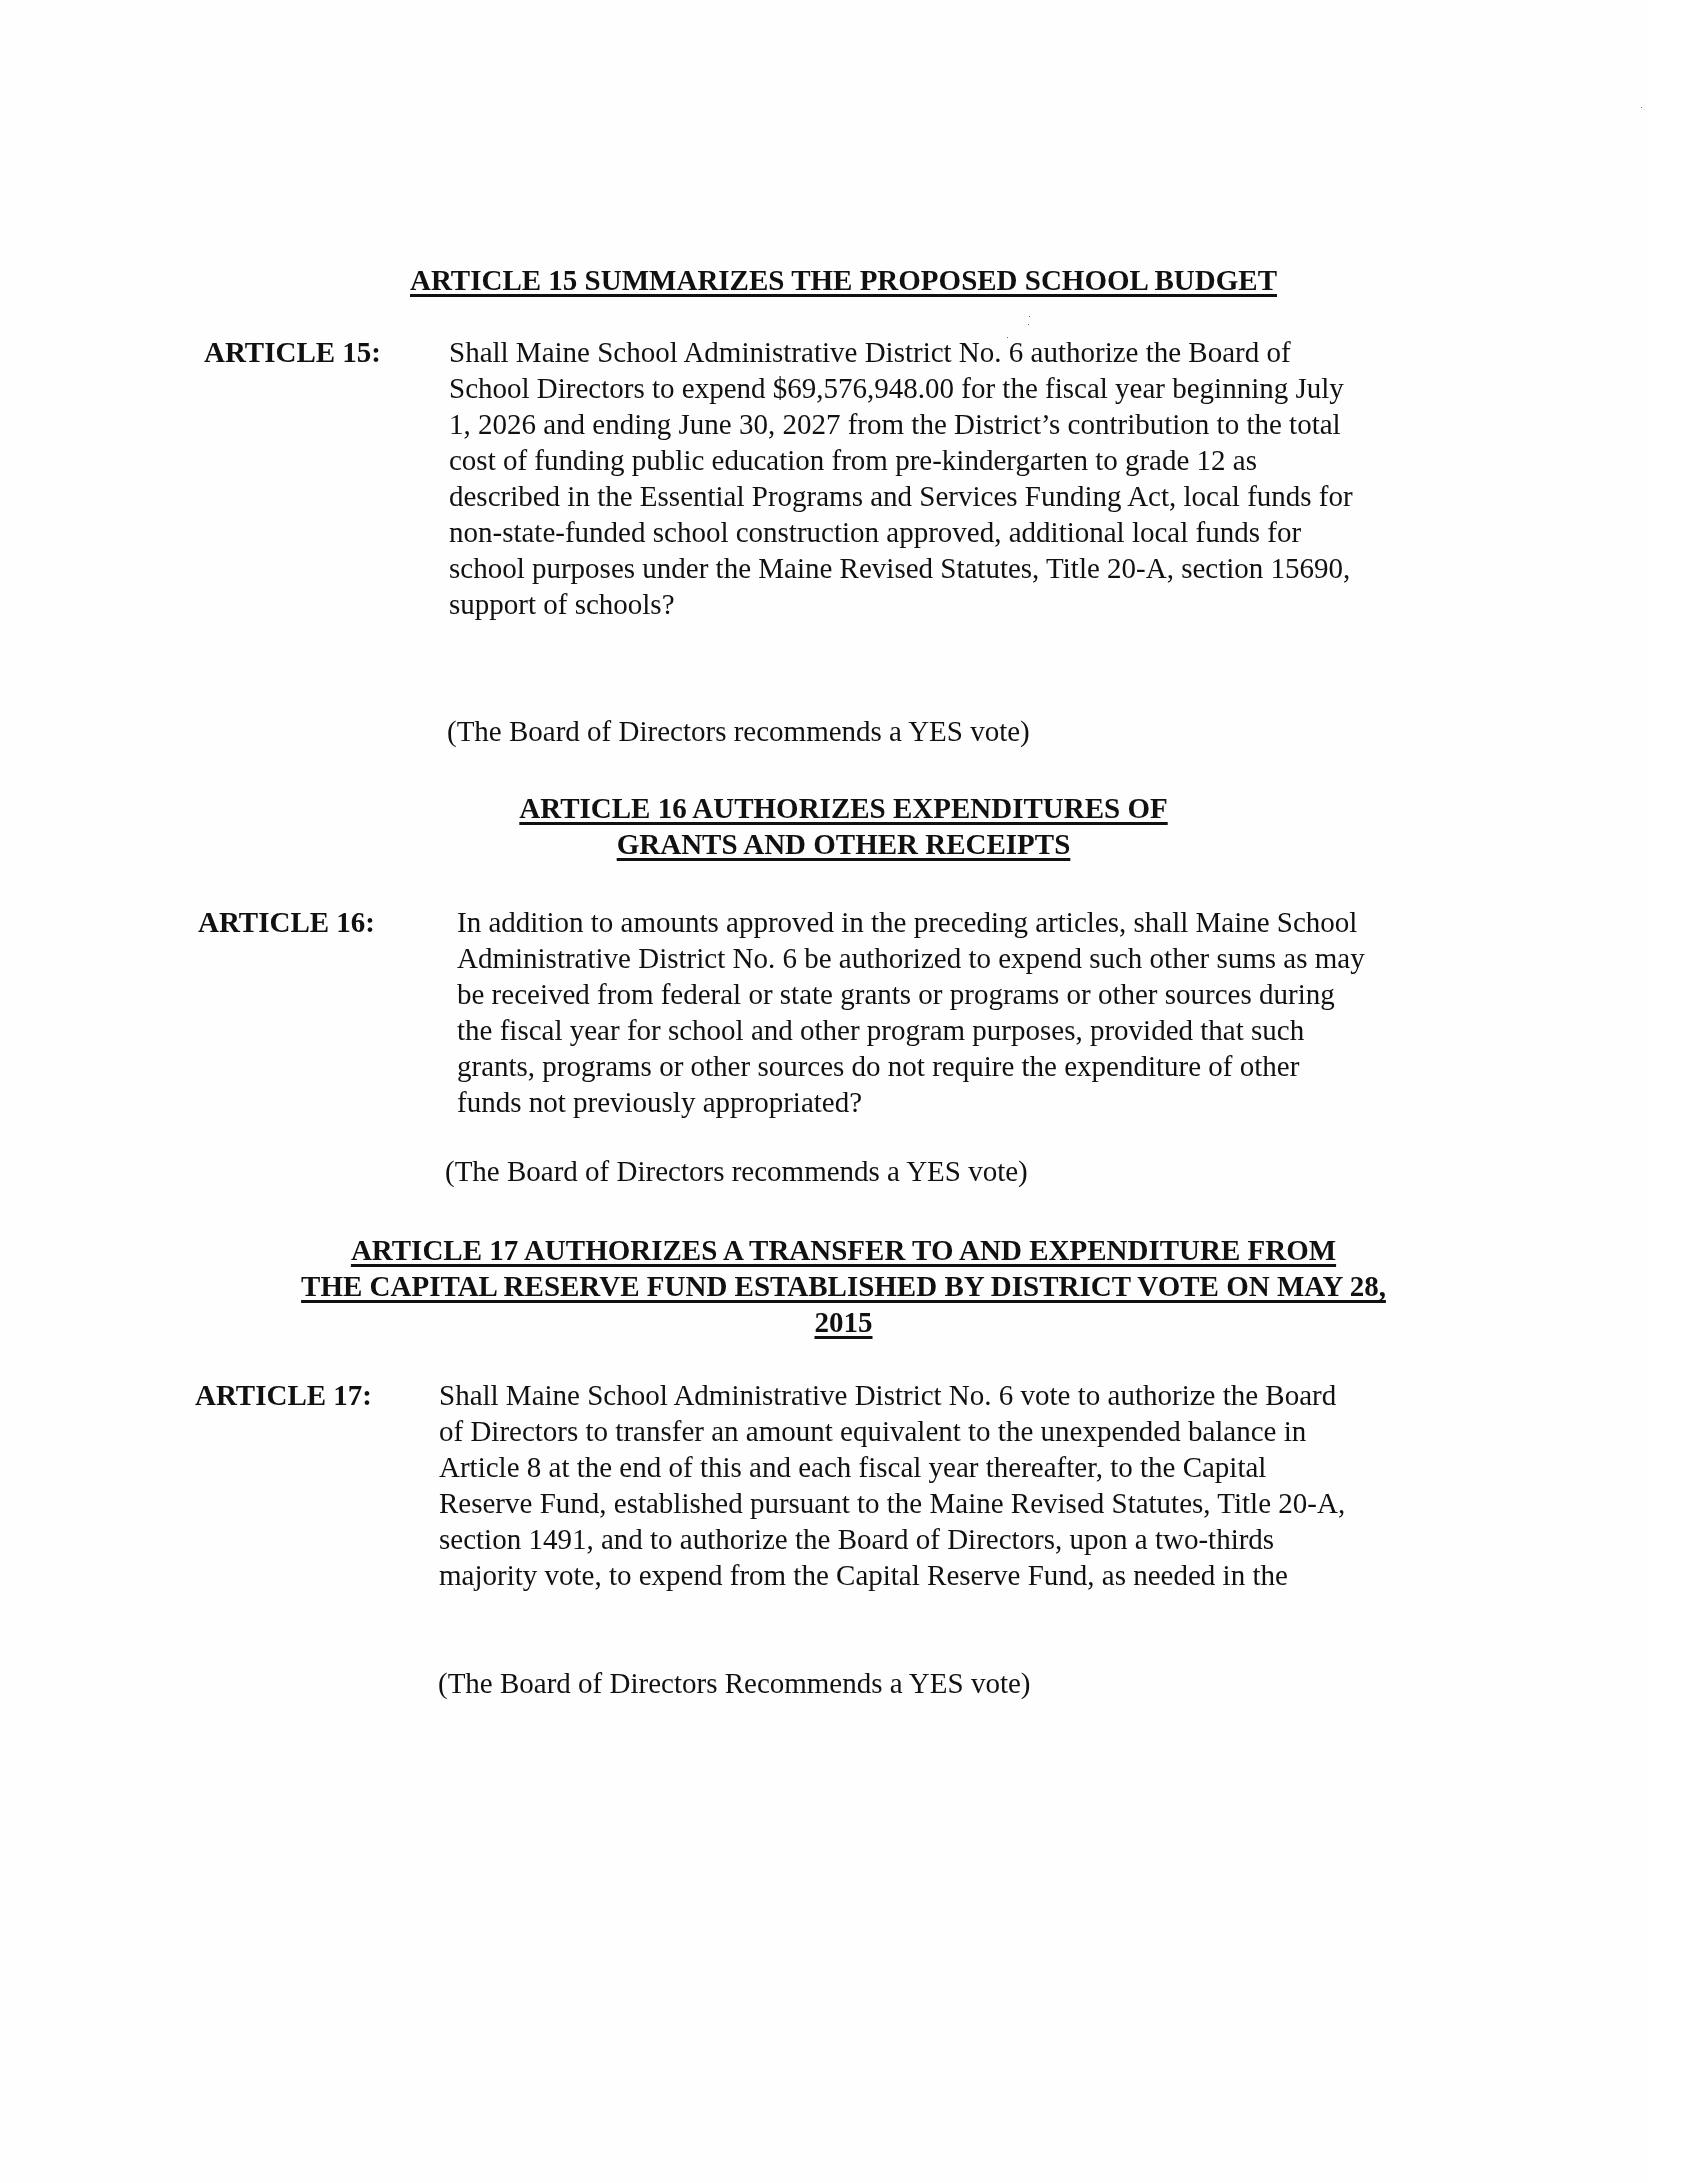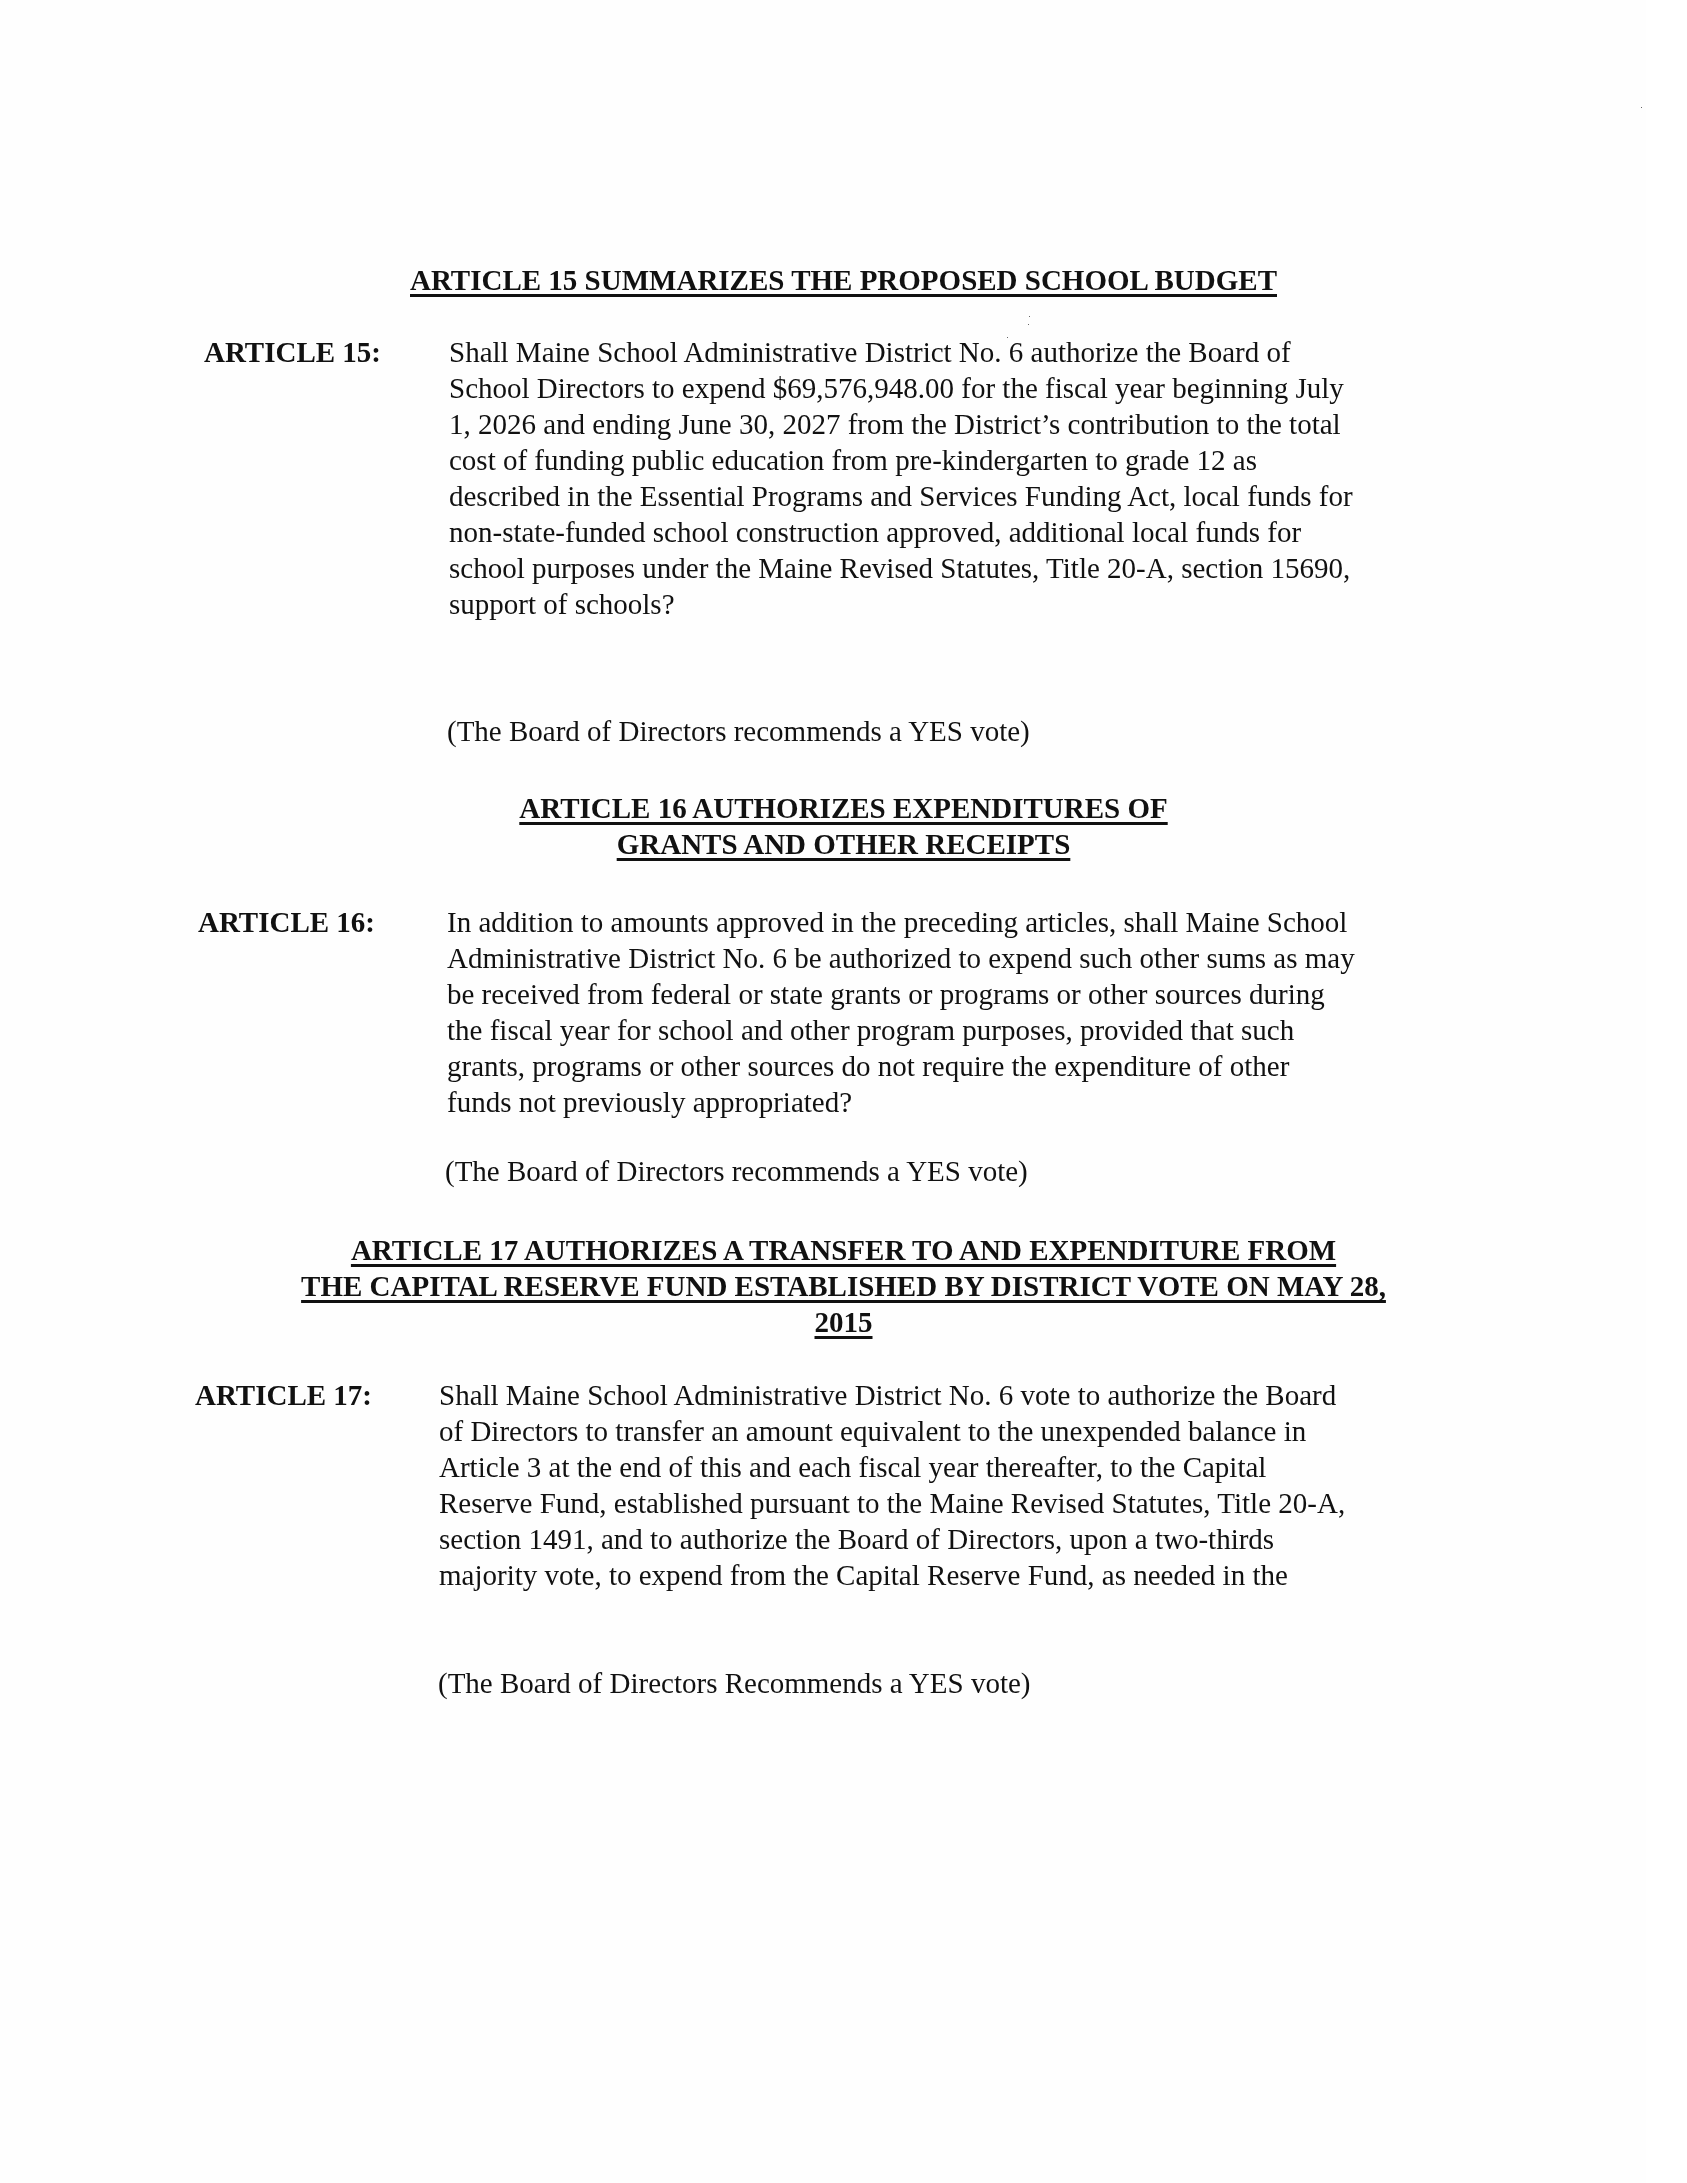--- a/index.html
+++ b/index.html
@@ -43,21 +43,21 @@
   <div class="rec" style="left:447px; top:713px;">
     <span>(The Board of Directors recommends a </span><b>YES</b><span> vote)</span>
   </div>
 
   <div class="heading" style="top:790px;">
     <span class="line"><span class="u">ARTICLE 16 AUTHORIZES EXPENDITURES OF</span></span>
     <span class="line"><span class="u">GRANTS AND OTHER RECEIPTS</span></span>
   </div>
 
   <div class="label" style="left:198px; top:904px;">ARTICLE 16:</div>
-  <div class="body" style="left:447px; top:904px;">
+  <div class="body" style="left:457px; top:904px;">
     <span class="ln">In addition to amounts approved in the preceding articles, shall Maine School</span>
     <span class="ln">Administrative District No. 6 be authorized to expend such other sums as may</span>
     <span class="ln">be received from federal or state grants or programs or other sources during</span>
     <span class="ln">the fiscal year for school and other program purposes, provided that such</span>
     <span class="ln">grants, programs or other sources do not require the expenditure of other</span>
     <span class="ln">funds not previously appropriated?</span>
   </div>
   <div class="rec" style="left:445px; top:1153px;">
     <span>(The Board of Directors recommends a </span><b>YES</b><span> vote)</span>
   </div>
@@ -65,21 +65,21 @@
   <div class="heading" style="top:1232px;">
     <span class="line"><span class="u">ARTICLE 17 AUTHORIZES A TRANSFER TO AND EXPENDITURE FROM</span></span>
     <span class="line"><span class="u">THE CAPITAL RESERVE FUND ESTABLISHED BY DISTRICT VOTE ON MAY 28,</span></span>
     <span class="line"><span class="u">2015</span></span>
   </div>
 
   <div class="label" style="left:195px; top:1377px;">ARTICLE 17:</div>
   <div class="body" style="left:439px; top:1377px;">
     <span class="ln">Shall Maine School Administrative District No. 6 vote to authorize the Board</span>
     <span class="ln">of Directors to transfer an amount equivalent to the unexpended balance in</span>
-    <span class="ln">Article 3 at the end of this and each fiscal year thereafter, to the Capital</span>
+    <span class="ln">Article 8 at the end of this and each fiscal year thereafter, to the Capital</span>
     <span class="ln">Reserve Fund, established pursuant to the Maine Revised Statutes, Title 20-A,</span>
     <span class="ln">section 1491, and to authorize the Board of Directors, upon a two-thirds</span>
     <span class="ln">majority vote, to expend from the Capital Reserve Fund, as needed in the</span>
   </div>
   <div class="rec" style="left:438px; top:1665px;">
     <span>(The Board of Directors Recommends a </span><b>YES</b><span> vote)</span>
   </div>
 
   <div class="speck" style="left:1029px; top:316px;"></div>
   <div class="speck" style="left:1028px; top:324px;"></div>

